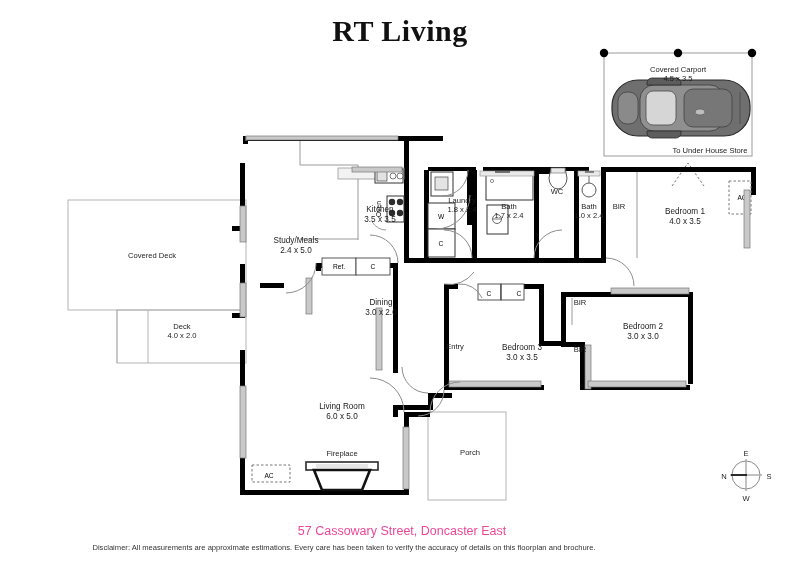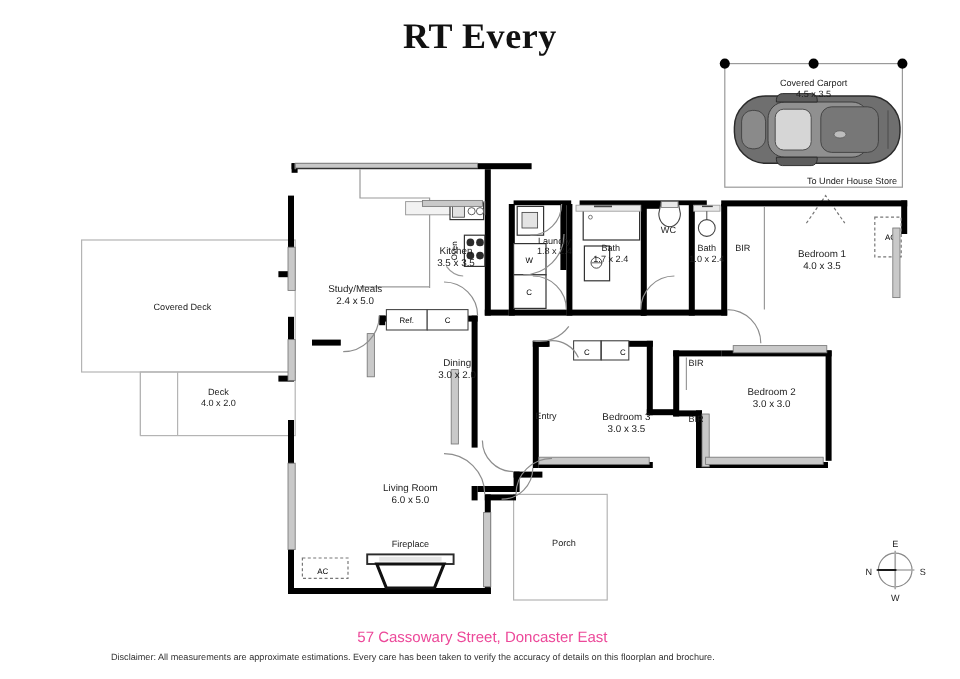--- a/index.html
+++ b/index.html
@@ -21,21 +21,21 @@
   .thin2{fill:none;stroke:#b4b4b4;stroke-width:1;}
   .win{fill:#c9c9c9;stroke:#777;stroke-width:.7;}
   .door{fill:none;stroke:#8d8d8d;stroke-width:1;}
   .fix{fill:#fff;stroke:#333;stroke-width:1;}
   .dash{fill:none;stroke:#777;stroke-width:1;stroke-dasharray:2.5 2;}
   .dot{fill:#000;}
 </style>
 </head>
 <body>
 
-<div id="brand">RT Every</div>
+<div id="brand">RT Living</div>
 
 <svg id="plan" viewBox="0 0 800 566">
 
   <g>
     <rect x="604" y="53" width="148" height="103" class="thin"></rect>
     <circle cx="604" cy="53" r="4.2" class="dot"></circle>
     <circle cx="678" cy="53" r="4.2" class="dot"></circle>
     <circle cx="752" cy="53" r="4.2" class="dot"></circle>
 
     <g>

